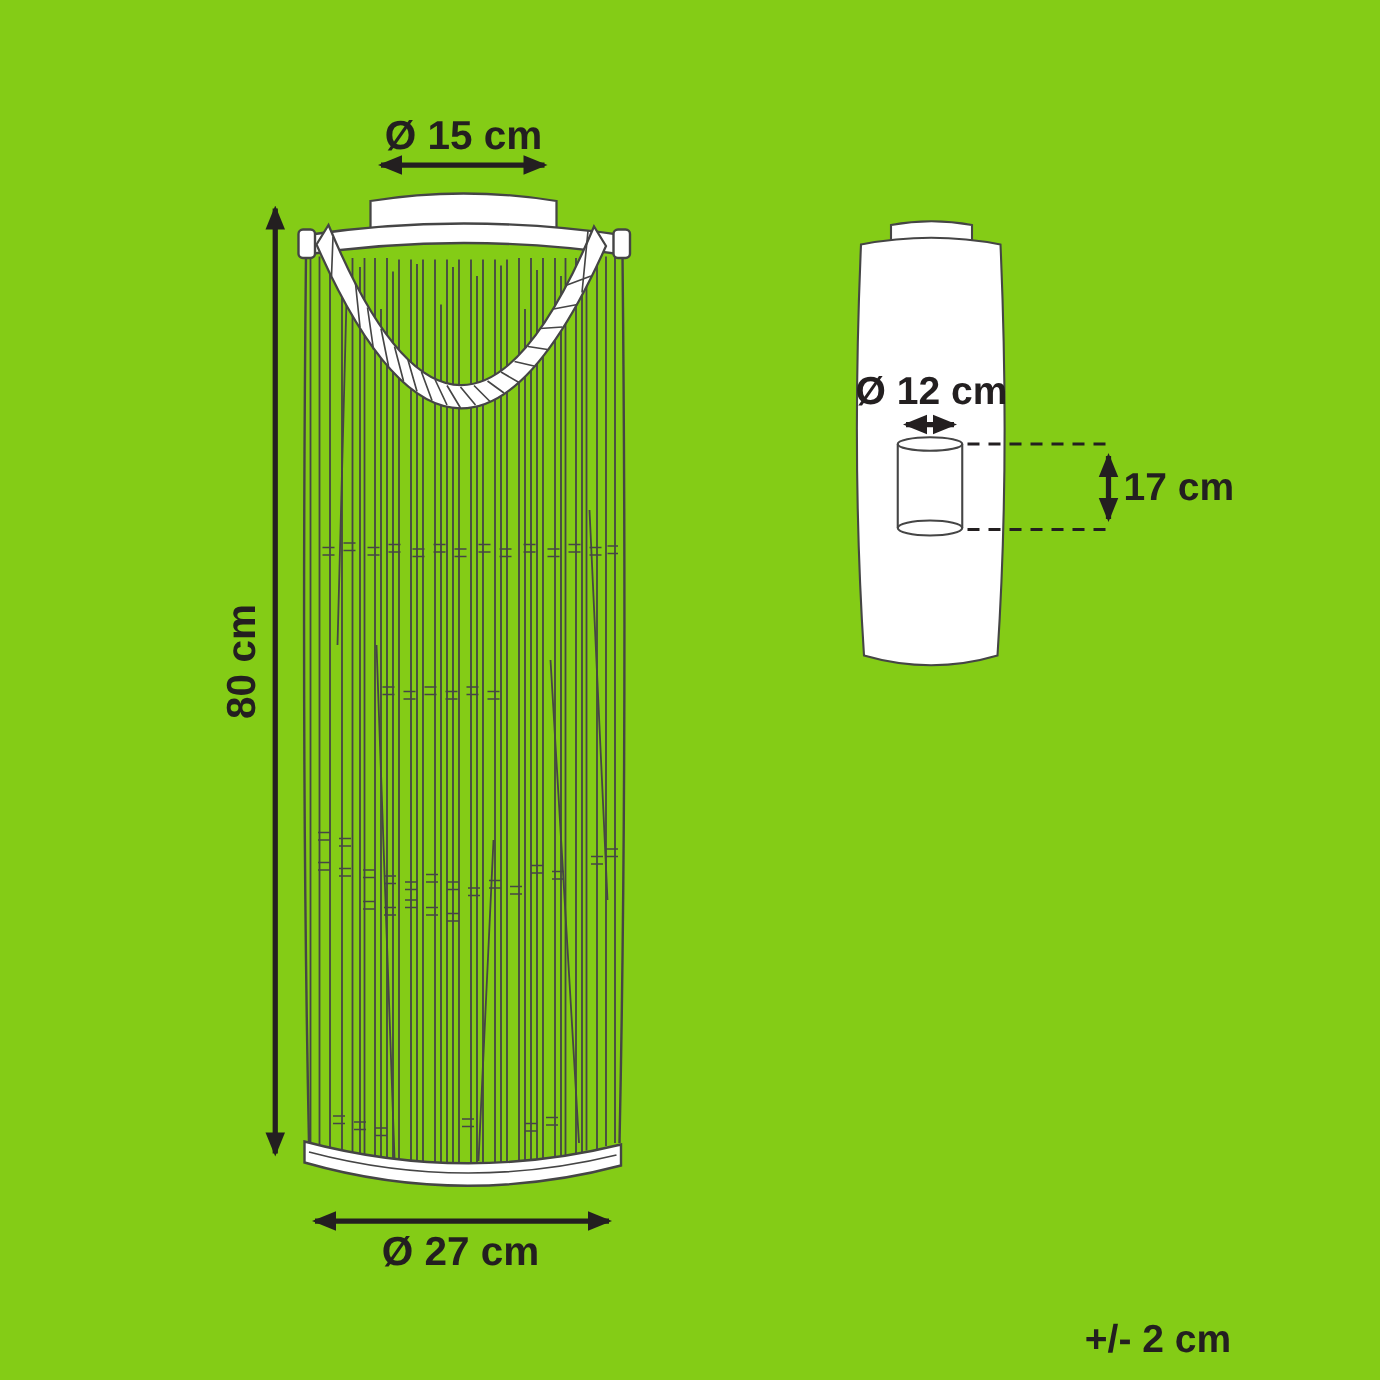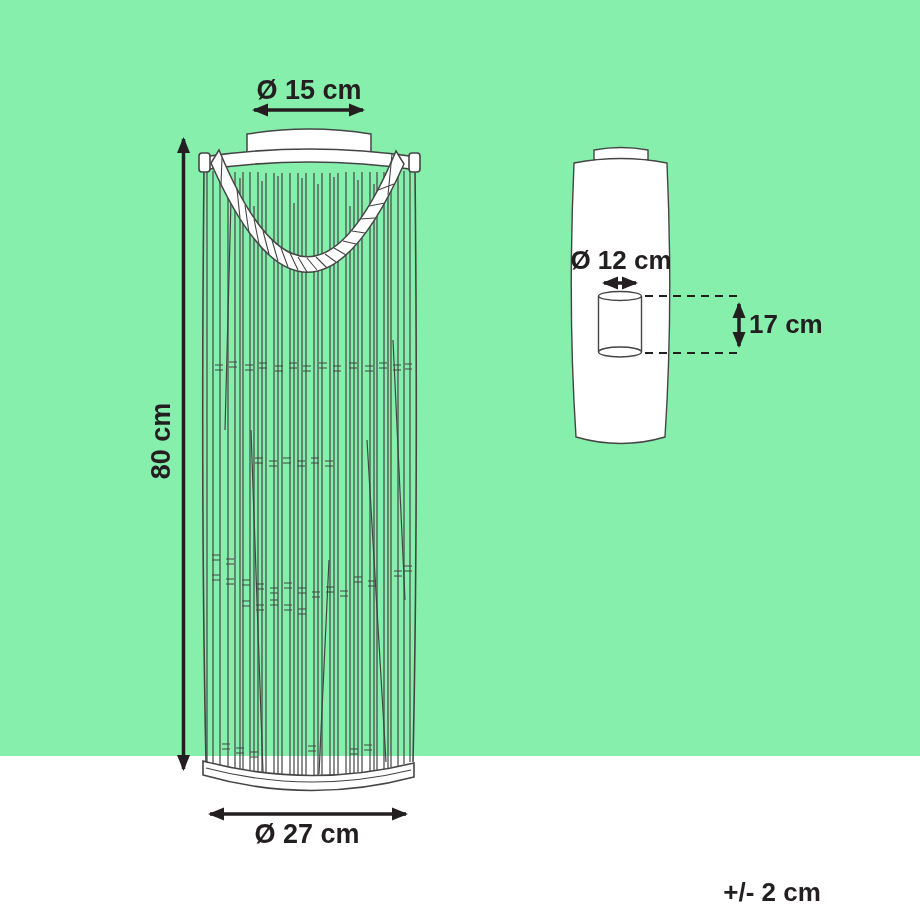--- a/index.html
+++ b/index.html
@@ -7,22 +7,22 @@
     padding: 0;
     background: #ffffff;
     width: 920px;
     height: 920px;
     overflow: hidden;
     font-family: "Liberation Sans", sans-serif;
   }
   .stage {
     position: relative;
     width: 920px;
-    height: 756px;
-    background: #86efac;
+    height: 920px;
+    background: #84cc16;
   }
   svg { display: block; }
   .dim-text {
     font-family: "Liberation Sans", sans-serif;
     font-weight: 700;
     fill: #231f20;
   }
   .t26 { font-size: 27px; }
   .t25 { font-size: 26px; }
 </style>

